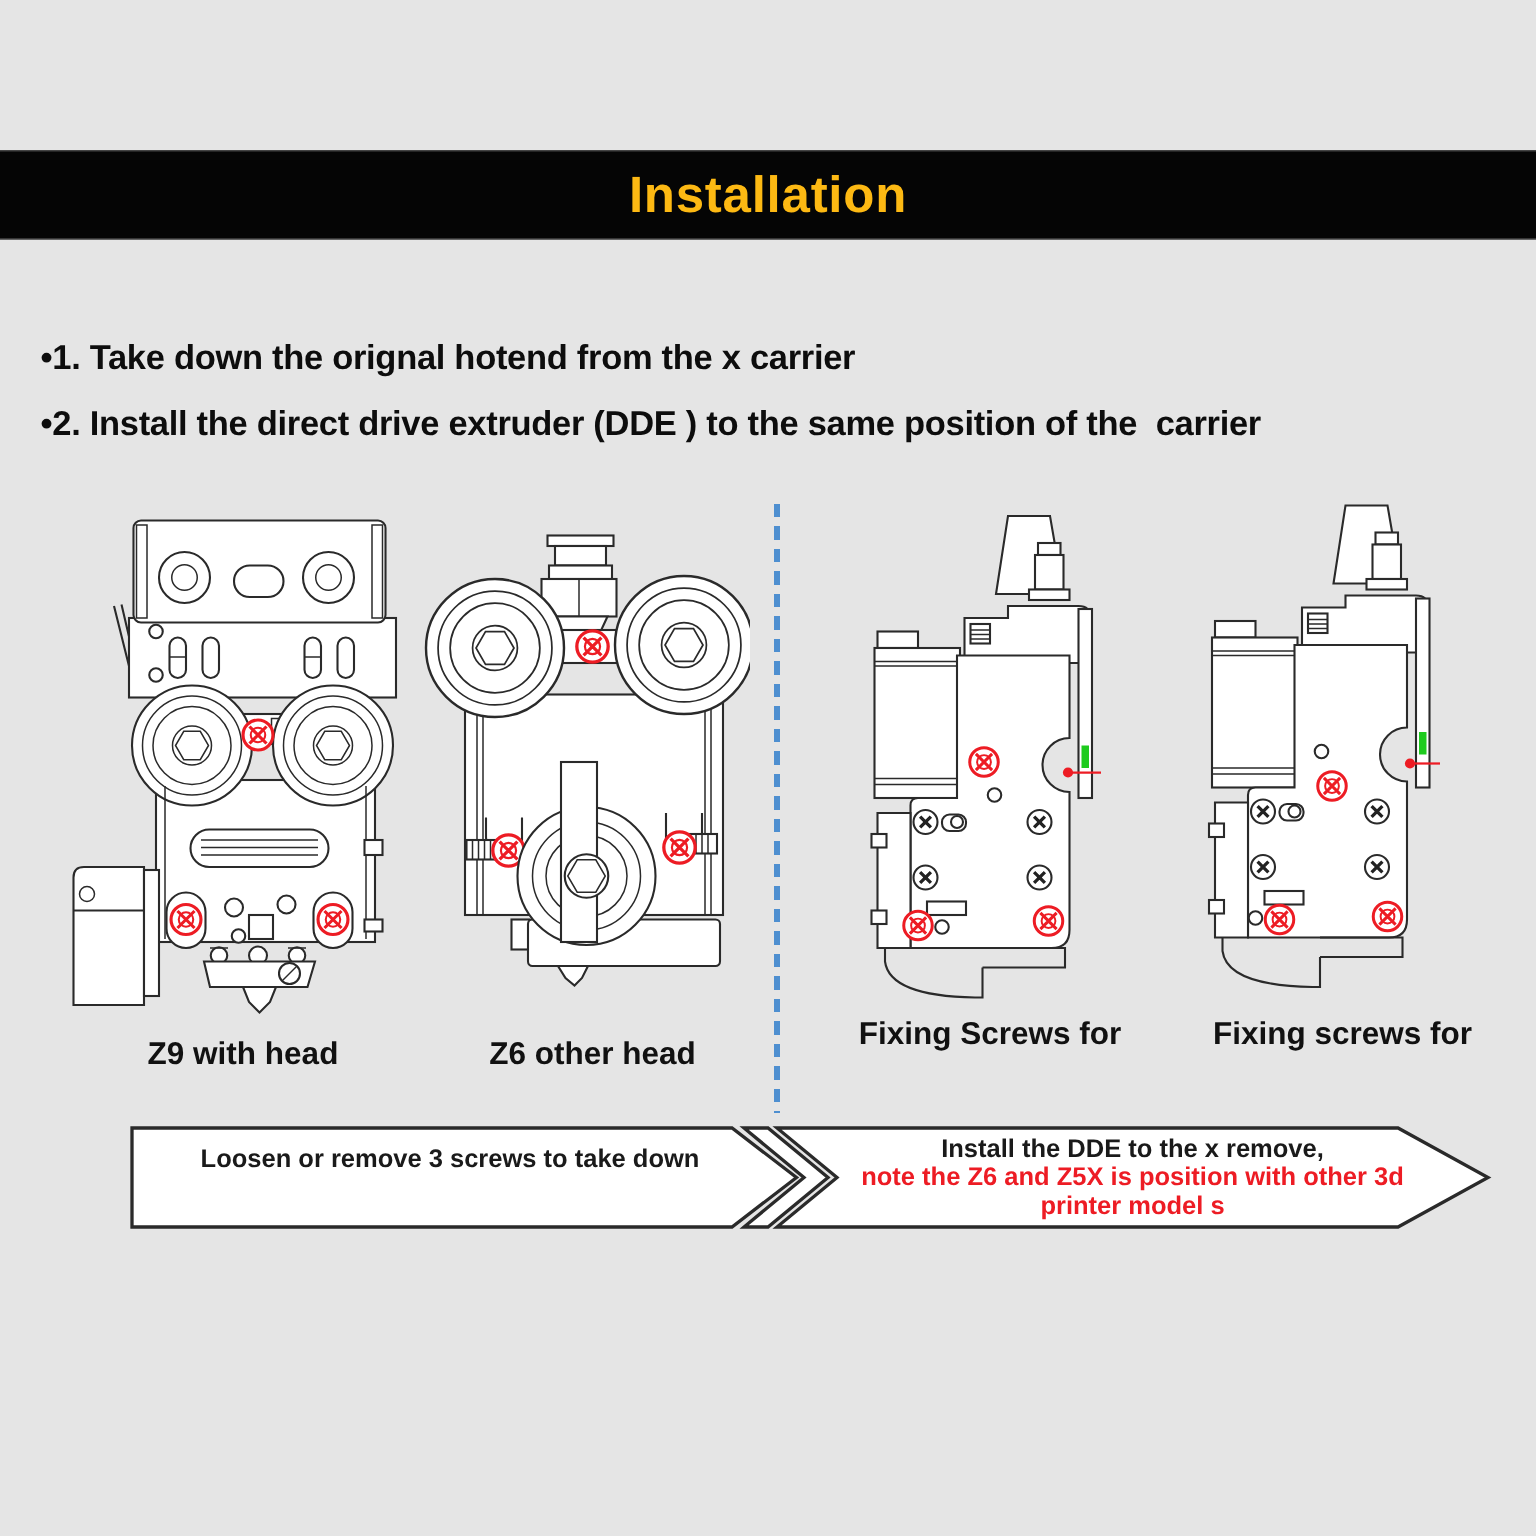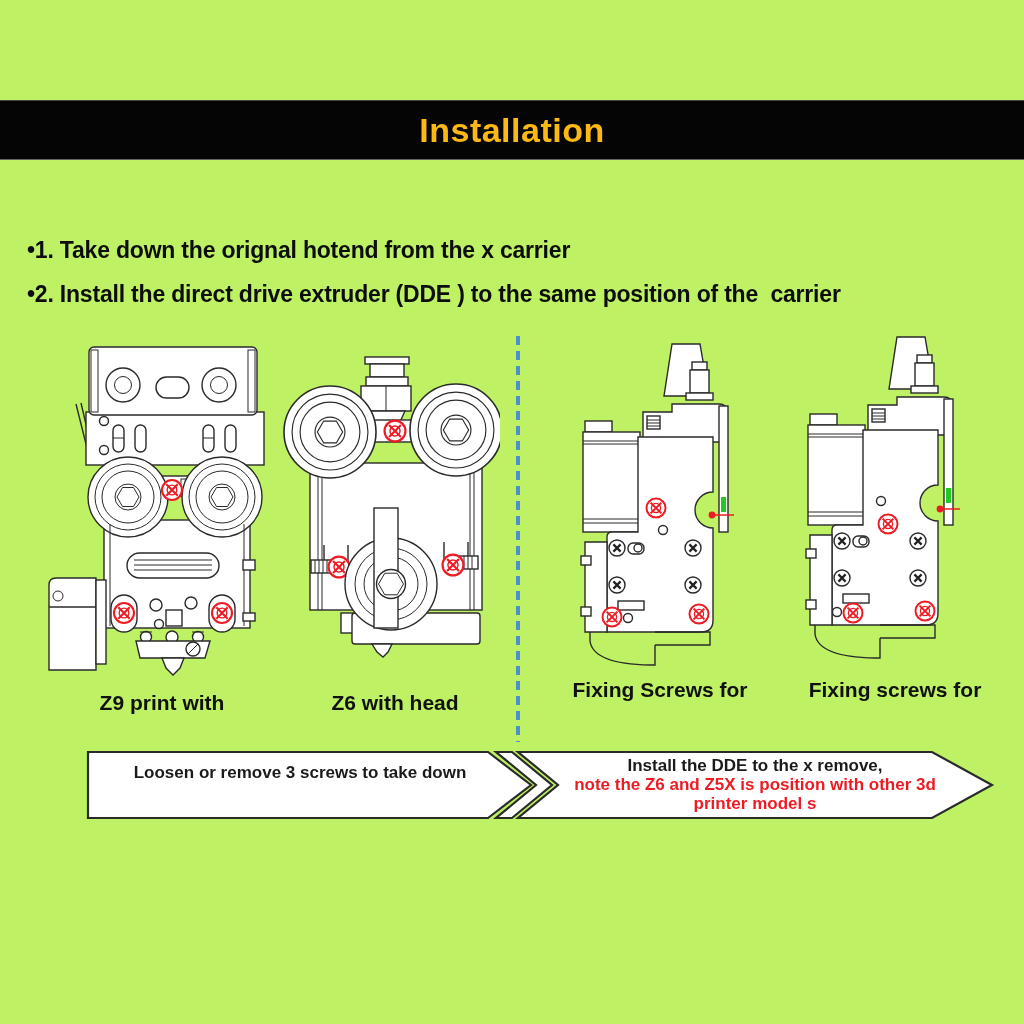--- a/index.html
+++ b/index.html
@@ -1,23 +1,23 @@
 <!DOCTYPE html>
 <html><head>
 <meta charset="utf-8">
 <style>
   html,body{margin:0;padding:0;background:#ffffff;}
-  #page{position:relative;width:1024px;height:1024px;background:#bef264;overflow:hidden;
+  #page{position:relative;width:1024px;height:1024px;background:#e5e5e5;overflow:hidden;
         font-family:"Liberation Sans",sans-serif;color:#111;}
   
   .hdr-bar{position:absolute;left:0;top:100px;width:1024px;height:58px;background:#050505;
            display:flex;align-items:center;justify-content:center;border-top:1px solid #444;border-bottom:1px solid #666;}
   .hdr-title{font-size:34px;font-weight:bold;color:#fdb913;letter-spacing:0.5px;}
   
-  .instr{position:absolute;left:27px;font-size:23px;font-weight:bold;color:#0d0d0d;white-space:pre;letter-spacing:-0.2px;margin-top:12px;}
+  .instr{position:absolute;left:27px;font-size:23px;font-weight:bold;color:#0d0d0d;white-space:pre;letter-spacing:-0.2px;}
   #instr1{top:225px;} #instr2{top:269px;}
   
   .dlabel{position:absolute;width:220px;text-align:center;font-size:21px;font-weight:bold;color:#111;}
   
   .divider{position:absolute;left:516px;top:336px;width:4px;height:406px;
            background:repeating-linear-gradient(180deg,#4e8fd0 0 9px,rgba(0,0,0,0) 9px 15px);}
   
   .banner-svg{position:absolute;left:80px;top:748px;}
   .co-text{position:absolute;font-size:17px;font-weight:bold;text-align:center;line-height:20px;color:#1a1a1a;}
   #co-left{left:100px;top:763px;width:400px;}
@@ -194,22 +194,22 @@
     <circle cx="656" cy="508" r="4.5" class="fw"></circle>
     <use href="#screwR" transform="translate(663,531)"></use>
     <circle cx="612" cy="619" r="4.5" class="fw"></circle>
     <use href="#screwR" transform="translate(628,620)"></use>
     <use href="#screwR" transform="translate(700,618)"></use>
     <rect x="721" y="495" width="5" height="15" fill="#1ecb1e"></rect>
     <line x1="715" y1="516" x2="735" y2="516" stroke="#ed1c24" stroke-width="1.5"></line>
     <circle cx="715" cy="516" r="3.4" fill="#ed1c24"></circle>
   </svg>
 
-  <div class="dlabel" style="left:52px;top:691px">Z9 print with</div>
-  <div class="dlabel" style="left:285px;top:691px">Z6 with head</div>
+  <div class="dlabel" style="left:52px;top:691px">Z9 with head</div>
+  <div class="dlabel" style="left:285px;top:691px">Z6 other head</div>
   <div class="dlabel" style="left:550px;top:678px">Fixing Screws for</div>
   <div class="dlabel" style="left:785px;top:678px">Fixing screws for</div>
 
   <svg class="banner-svg" width="920" height="76" viewBox="80 748 920 76">
     <polygon points="88,752 488,752 531,785 488,818 88,818" fill="#fff" stroke="#2a2a2a" stroke-width="2.2"></polygon>
     <polygon points="496,752 512,752 552,785 512,818 496,818 536,785" fill="#fff" stroke="#2a2a2a" stroke-width="2.2"></polygon>
     <polygon points="518,752 932,752 992,785 932,818 518,818 558,785" fill="#fff" stroke="#2a2a2a" stroke-width="2.2"></polygon>
   </svg>
   <div class="co-text" id="co-left">
     <div>Loosen or remove 3 screws to take down</div>

